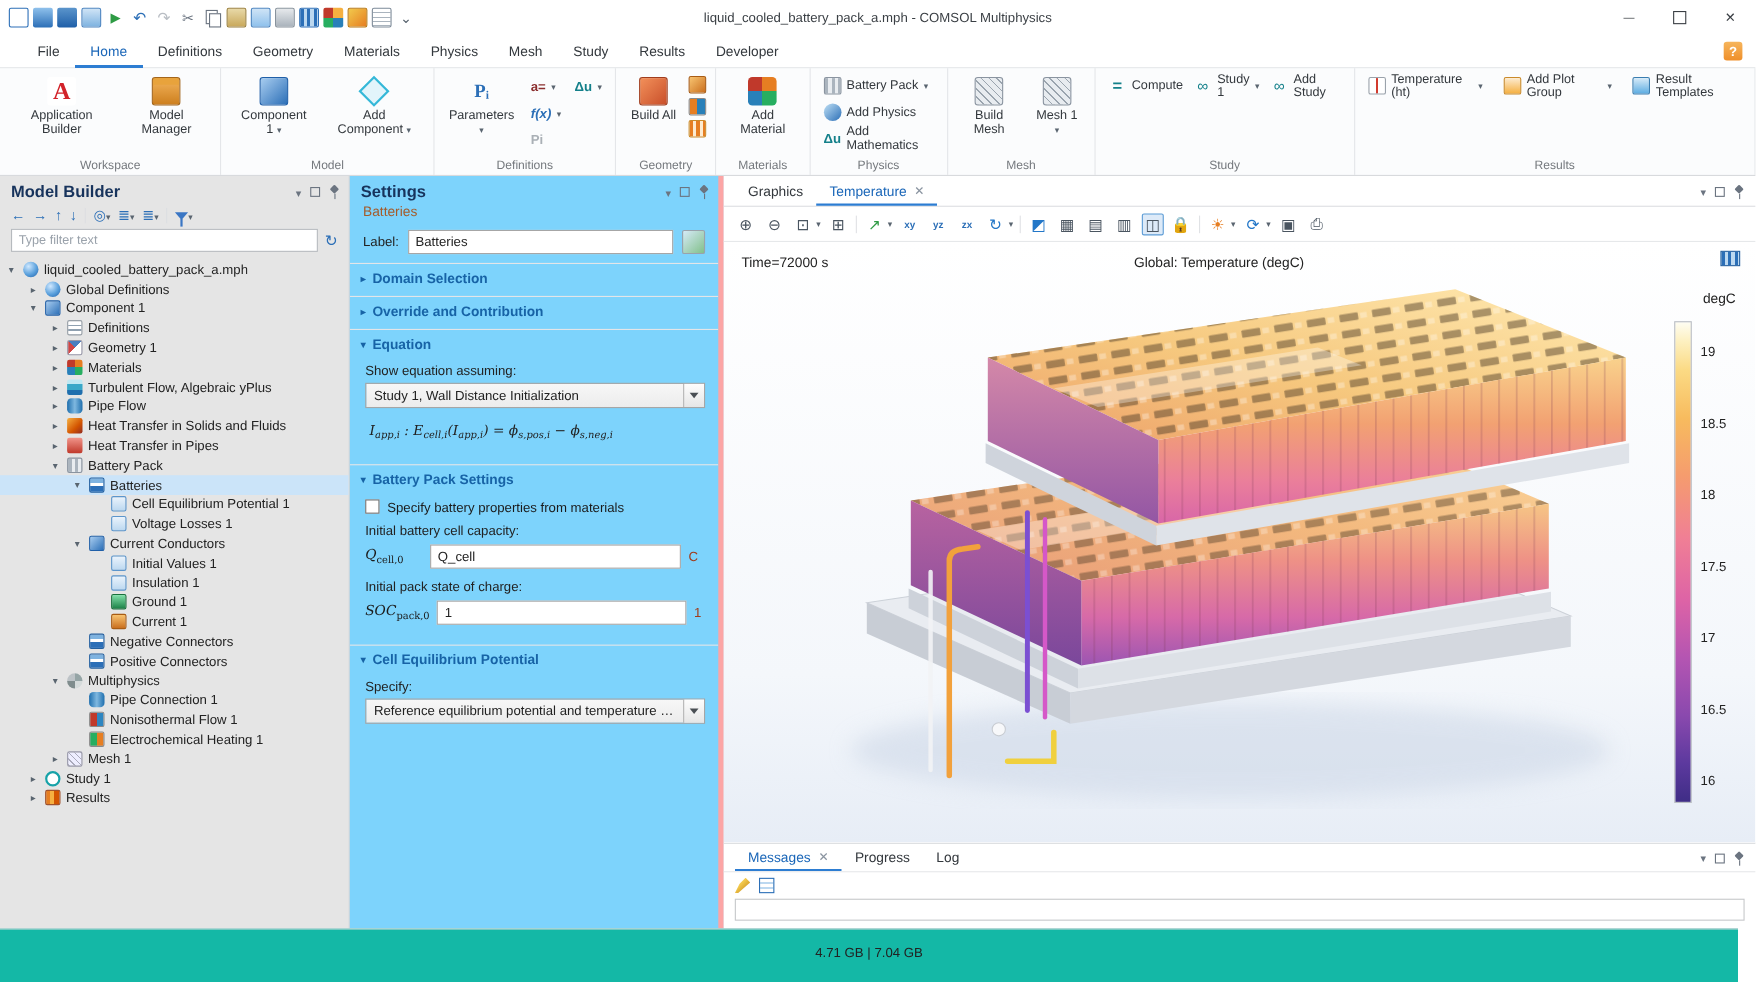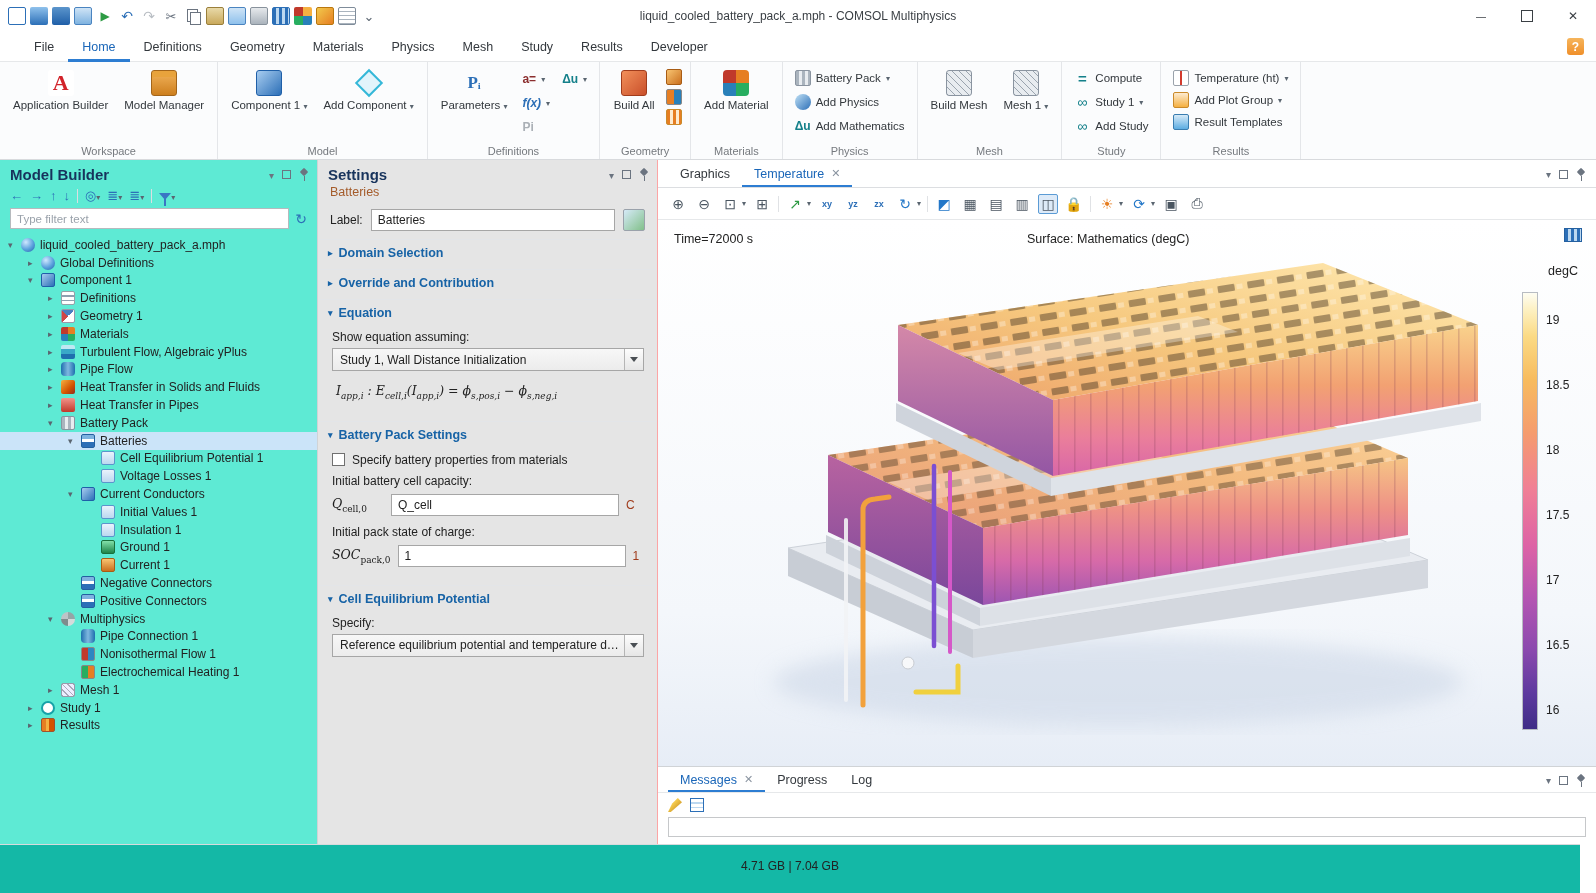--- a/index.html
+++ b/index.html
@@ -76,22 +76,22 @@
 .s-thermo{background:linear-gradient(90deg,transparent 42%,#d23b2e 42% 58%,transparent 58%),#fff;border:1px solid #9aa2ab}
 .s-plot{background:linear-gradient(180deg,#fdebd0,#f5b041);border:1px solid #ca8a2a}
 .s-plot2{background:linear-gradient(180deg,#d6eaf8,#5dade2);border:1px solid #3a7db0}
 .s-geo1{background:linear-gradient(135deg,#f8c471,#ca6f1e);border:1px solid #a85c14}
 .s-geo2{background:linear-gradient(90deg,#e67e22 50%,#2980b9 50%);border:1px solid #888}
 .s-geo3{background:repeating-linear-gradient(90deg,#e67e22 0 3px,#fdebd0 3px 6px);border:1px solid #ca8a2a}
 .def-grid{display:grid;grid-template-columns:auto auto;grid-auto-rows:24px;column-gap:4px;align-items:center}
 
 
 .main{position:absolute;top:160px;left:0;right:0;height:684px;display:flex}
-.panel-left{width:318px;border-right:1px solid #d0d3d6;background:#5eead4;display:flex;flex-direction:column}
-.panel-mid{width:340px;border-right:1px solid #fca5a5;background:#e5e5e5;overflow:hidden}
+.panel-left{width:318px;border-right:1px solid #d0d3d6;background:#e5e5e5;display:flex;flex-direction:column}
+.panel-mid{width:340px;border-right:5px solid #fca5a5;background:#7dd3fc;overflow:hidden}
 .panel-right{flex:1;display:flex;flex-direction:column;background:#fff}
 
 .panel-head{display:flex;align-items:center;justify-content:space-between;padding:6px 8px 2px 10px}
 .panel-title{font-size:15px;font-weight:bold;color:#17335c}
 .panel-ctl{display:flex;gap:8px;align-items:center;color:#6b7480}
 .cv-down::before{content:"▾";font-size:10px;color:#6b7480}
 .sq-icon{width:9px;height:9px;border:1.2px solid #6b7480;display:inline-block}
 .pin-icon{position:relative;width:10px;height:13px;display:inline-block}
 .pin-icon::before{content:"";position:absolute;top:1px;left:2px;width:6px;height:6px;background:#6b7480;border-radius:1px;transform:rotate(45deg)}
 .pin-icon::after{content:"";position:absolute;bottom:0;left:4.5px;width:1.5px;height:5px;background:#6b7480}
@@ -355,40 +355,40 @@
         <span class="lbl">Build Mesh</span>
       </div>
       <div class="rb-large">
         <span class="ric r-mesh"></span>
         <span class="lbl"><span>Mesh 1</span> <span class="caret-d">▾</span></span>
       </div>
       <div class="rgroup-label">Mesh</div>
     </div>
 
     <div class="rgroup">
-      <div style="display:flex;flex-direction:column;gap:2px">
+      <div style="display:flex;flex-direction:row;gap:2px">
         <div class="rb-small">
             <span class="sic s-compute"></span>
             <span>Compute</span>
           </div>
         <div class="rb-small">
             <span class="sic s-study"></span>
             <span>Study 1</span>
             <span class="caret-d">▾</span>
           </div>
         <div class="rb-small">
             <span class="sic s-study"></span>
             <span>Add Study</span>
           </div>
       </div>
       <div class="rgroup-label">Study</div>
     </div>
 
     <div class="rgroup">
-      <div style="display:flex;flex-direction:column;gap:0">
+      <div style="display:flex;flex-direction:row;gap:11px">
         <div class="rb-small">
             <span class="sic s-thermo"></span>
             <span>Temperature (ht)</span>
             <span class="caret-d">▾</span>
           </div>
         <div class="rb-small">
             <span class="sic s-plot"></span>
             <span>Add Plot Group</span>
             <span class="caret-d">▾</span>
           </div>
@@ -776,21 +776,21 @@
           <polygon points="240,105 395,180 395,256 240,181" fill="url(#d2l)"></polygon>
 
           <path d="M205,290 q0,-10 12,-11 l14,-2 M205,288 v197" stroke="#f2a13c" stroke-width="5" fill="none" stroke-linecap="round"></path>
           <path d="M188,300 v180" stroke="#f2f3f5" stroke-width="4" fill="none" stroke-linecap="round" opacity="0.9"></path>
           <path d="M276,246 v180" stroke="#7b4fd2" stroke-width="4.5" fill="none" stroke-linecap="round"></path>
           <path d="M292,252 v180" stroke="#d558c8" stroke-width="4" fill="none" stroke-linecap="round"></path>
           <path d="M258,472 h42 v-26" stroke="#f0d03e" stroke-width="5" fill="none" stroke-linecap="round"></path>
           <circle cx="250" cy="443" r="6" fill="#f7f8fa" stroke="#c8ccd2"></circle>
         </svg>
         <span class="time-label">Time=72000 s</span>
-        <span class="plot-title">Surface: Mathematics (degC)</span>
+        <span class="plot-title">Global: Temperature (degC)</span>
         <span class="corner-ic"></span>
         <div class="legend">
           <span class="legend-title">degC</span>
           <div class="legend-bar"></div>
           <span class="legend-tick" style="top:56px">19</span>
           <span class="legend-tick" style="top:121px">18.5</span>
           <span class="legend-tick" style="top:186px">18</span>
           <span class="legend-tick" style="top:251px">17.5</span>
           <span class="legend-tick" style="top:316px">17</span>
           <span class="legend-tick" style="top:381px">16.5</span>

